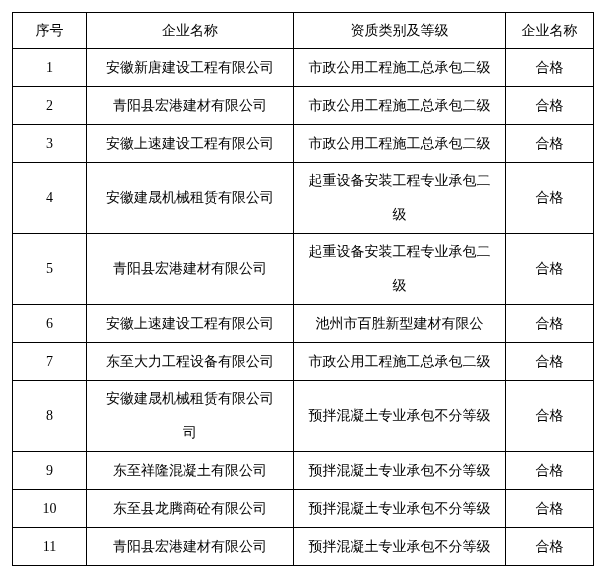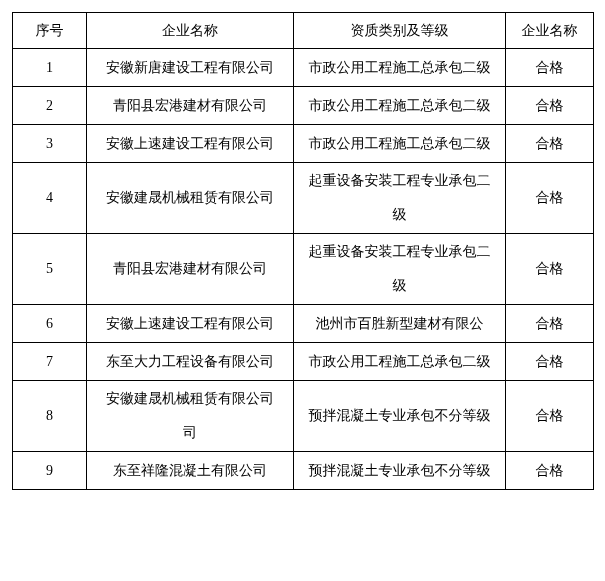--- a/index.html
+++ b/index.html
@@ -114,15 +114,27 @@
 司</td>
     <td>预拌混凝土专业承包不分等级</td>
     <td>合格</td>
   </tr>
         <tr>
     <td>9</td>
     <td>东至祥隆混凝土有限公司</td>
     <td>预拌混凝土专业承包不分等级</td>
     <td>合格</td>
   </tr>
+        <tr>
+    <td>10</td>
+    <td>东至县龙腾商砼有限公司</td>
+    <td>预拌混凝土专业承包不分等级</td>
+    <td>合格</td>
+  </tr>
+        <tr>
+    <td>11</td>
+    <td>青阳县宏港建材有限公司</td>
+    <td>预拌混凝土专业承包不分等级</td>
+    <td>合格</td>
+  </tr>
       </tbody>
   </table>
 </div>
 
 </body></html>

